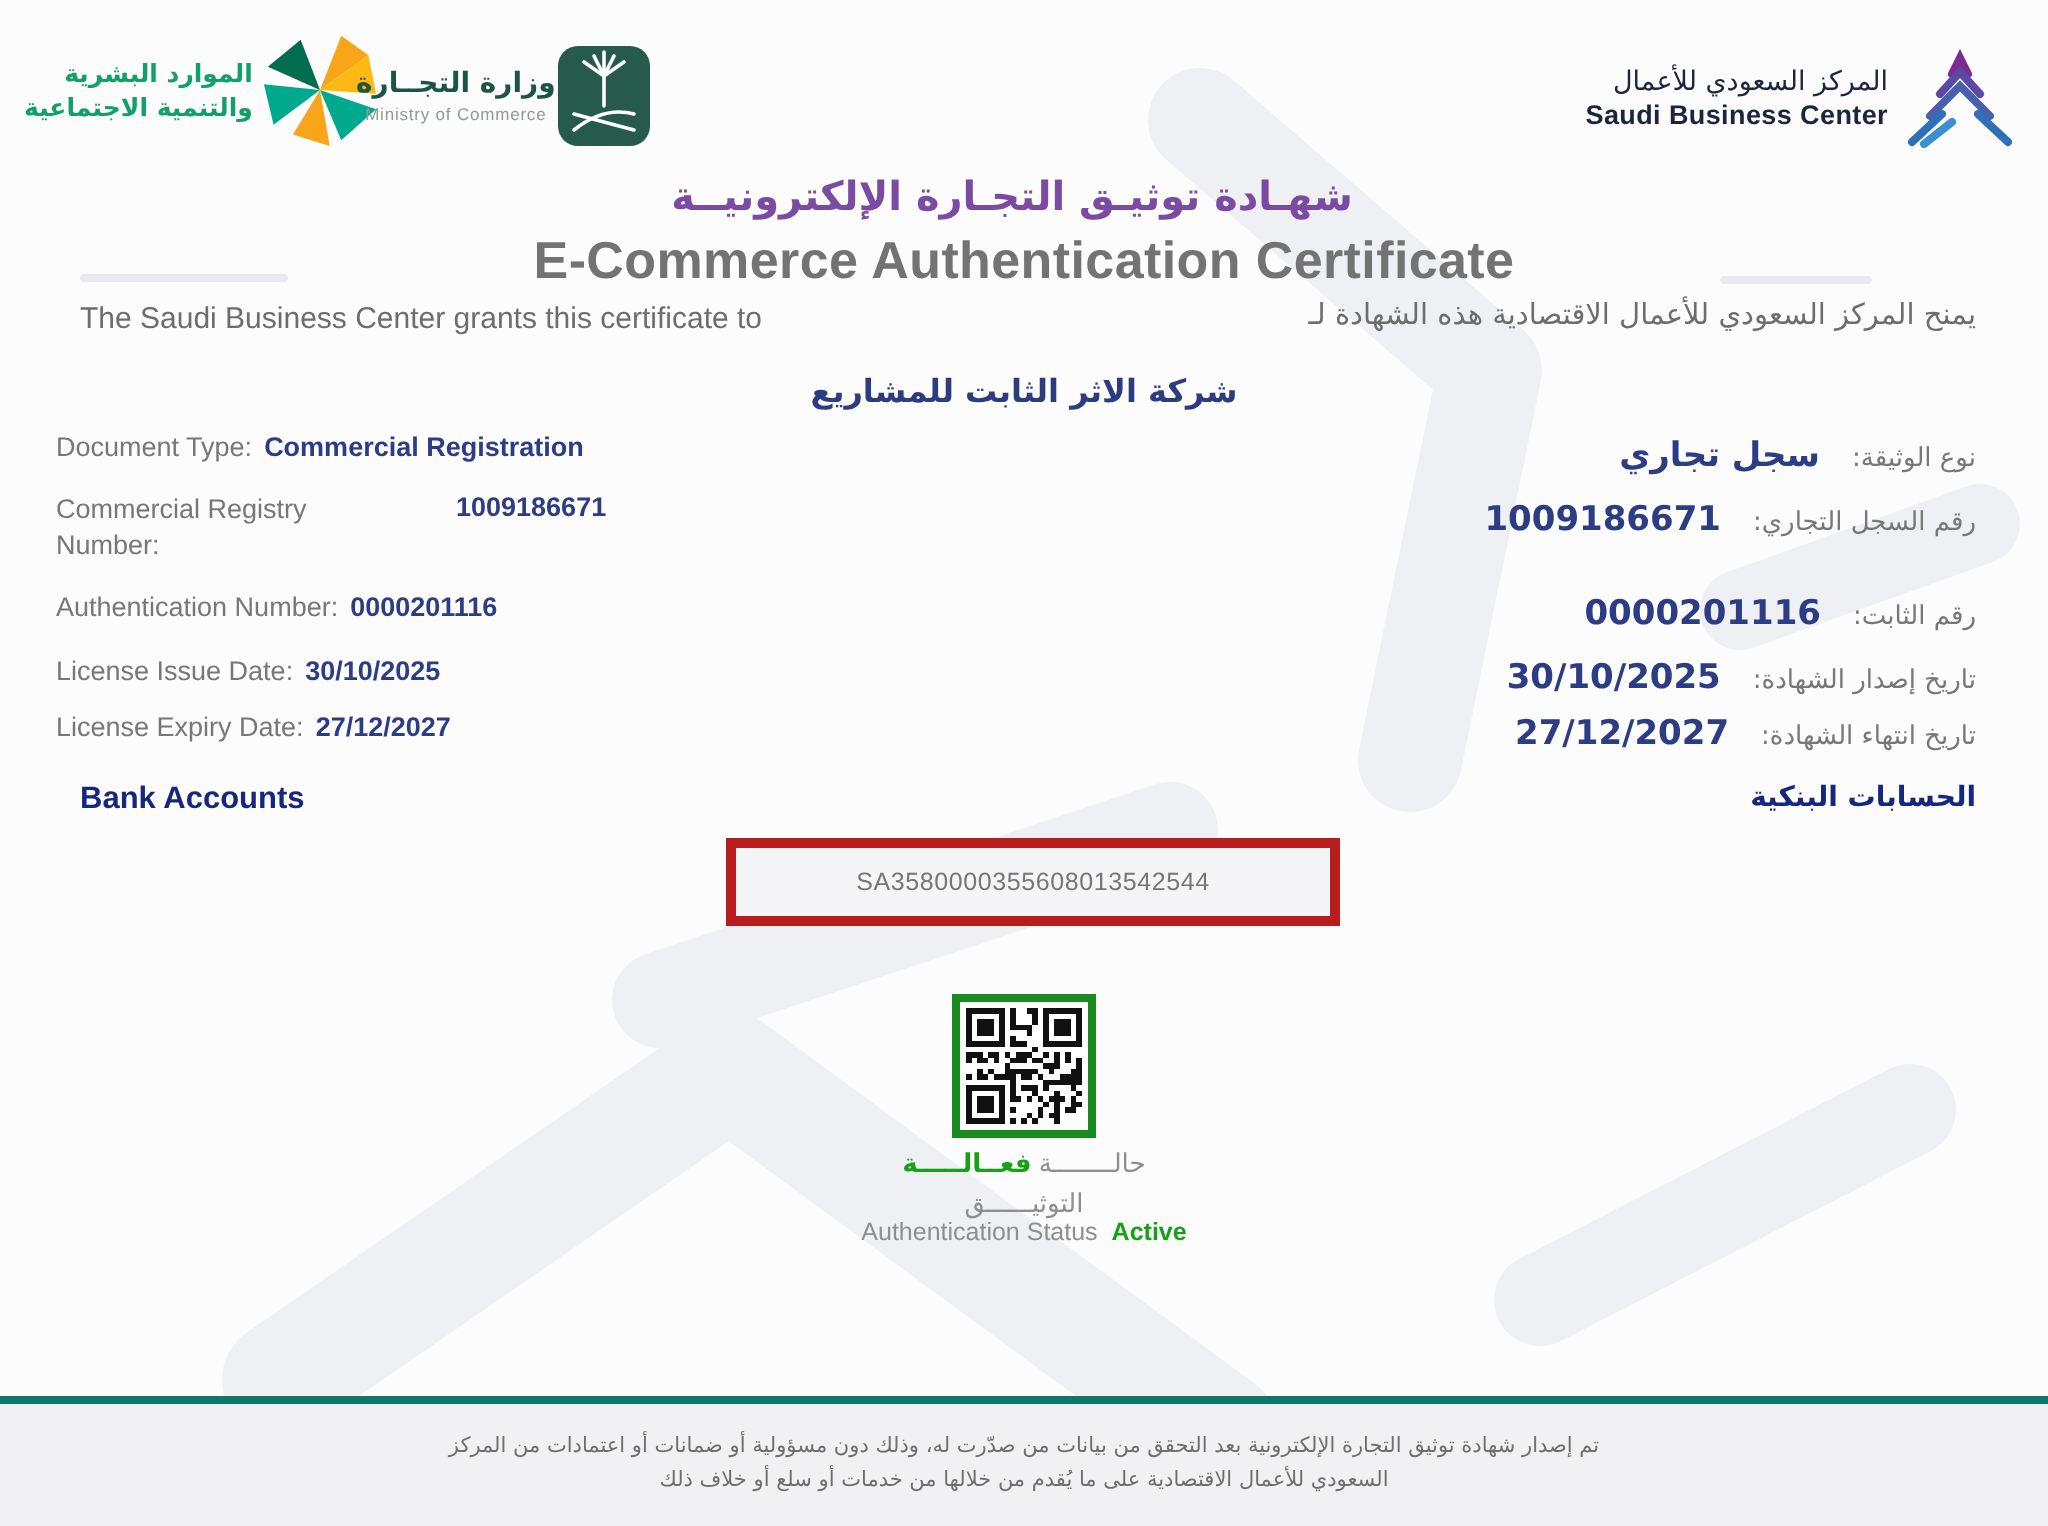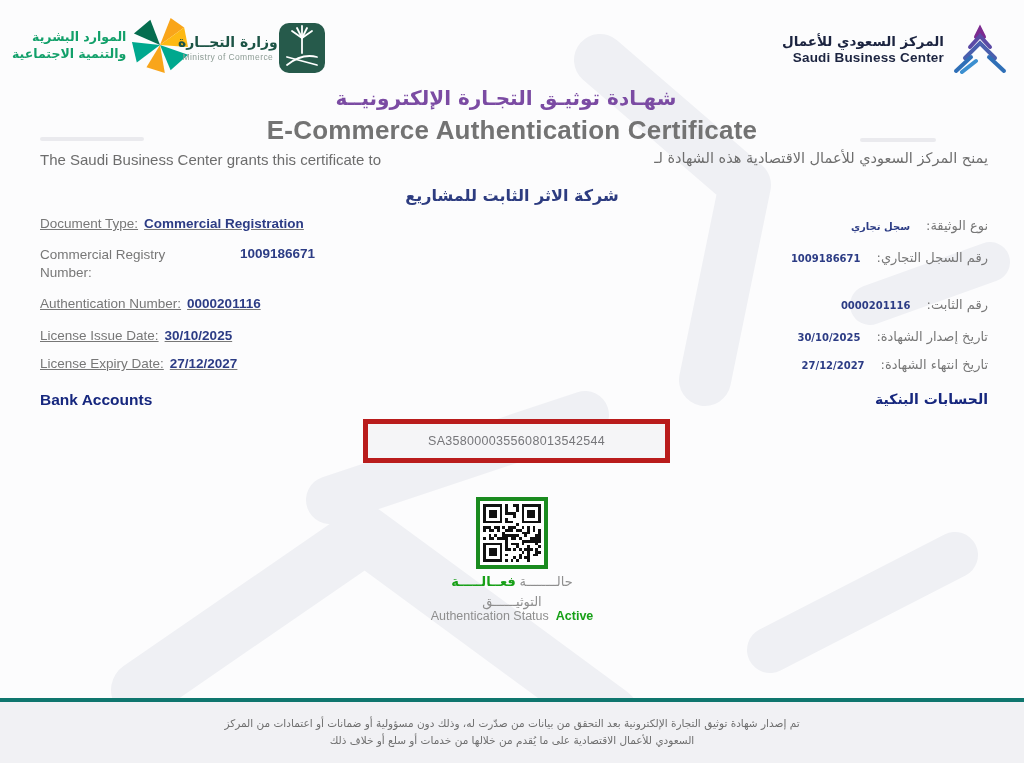--- a/index.html
+++ b/index.html
@@ -10,40 +10,40 @@
 
   
   .hrsd{position:absolute;left:12px;top:16px;display:flex;align-items:center;gap:4px;}
   .hrsd-text{text-align:right;direction:rtl;color:#12a06a;font-weight:bold;font-size:12.5px;line-height:1.4;}
   .moc{position:absolute;left:178px;top:22px;display:flex;align-items:center;}
   .moc-text{text-align:center;}
   .moc-ar{color:#1d5446;font-weight:bold;font-size:14px;}
   .moc-en{color:#8d9c95;font-size:8.5px;letter-spacing:.4px;margin-top:2px;}
   .sbc{position:absolute;right:16px;top:24px;display:flex;align-items:center;gap:8px;}
   .sbc-text{text-align:right;}
-  .sbc-ar{color:#1c2440;font-weight:bold;font-size:13.5px;}
+  .sbc-ar{color:#1c2440;font-weight:normal;font-size:13.5px;}
   .sbc-en{color:#1c2440;font-weight:bold;font-size:13.5px;margin-top:1px;letter-spacing:.2px;}
 
   
   .title-ar{position:absolute;top:86px;left:0;right:12px;text-align:center;font-weight:bold;font-size:20px;color:#7b4ba3;}
   .title-en{position:absolute;top:115px;left:0;right:0;text-align:center;font-weight:bold;font-size:26px;color:#737373;letter-spacing:.2px;}
 
   .dash{position:absolute;height:4px;background:#eaeaee;border-radius:2px;}
 
   .grant-en{position:absolute;left:40px;top:151px;font-size:15px;color:#6d6d6d;}
   .grant-ar{position:absolute;right:36px;top:150px;font-size:14.5px;color:#6d6d6d;direction:rtl;}
   .company{position:absolute;top:186px;left:0;right:0;text-align:center;font-weight:bold;font-size:16px;color:#2d3c80;direction:rtl;}
 
   
-  .fe{position:absolute;left:40px;font-size:13.5px;color:#777;width:440px;text-decoration:underline;}
+  .fe{position:absolute;left:28px;font-size:13.5px;color:#777;width:440px;}
   .fe .val{color:#2c3c85;font-weight:bold;margin-left:6px;}
   .fe2 .lbl{display:inline-block;width:160px;line-height:1.35;vertical-align:top;}
   .fe2 .val{display:inline-block;margin-left:40px;}
   .fa{position:absolute;right:36px;direction:rtl;font-size:13px;color:#777;display:flex;gap:16px;align-items:baseline;}
-  .fa .val{color:#2c3c85;font-weight:bold;font-size:10px;}
+  .fa .val{color:#2c3c85;font-weight:bold;font-size:17px;}
 
   .bank-en{position:absolute;left:40px;top:391px;font-size:15.5px;font-weight:bold;color:#16277e;}
   .bank-ar{position:absolute;right:36px;top:391px;font-size:14px;font-weight:bold;color:#16277e;direction:rtl;}
 
   .iban{position:absolute;left:363px;top:419px;width:297px;height:34px;border:5px solid #b91c1c;background:#f5f5f7;
         display:flex;align-items:center;justify-content:center;font-size:12.5px;color:#76767a;letter-spacing:.3px;}
 
   .qr{position:absolute;left:476px;top:497px;width:64px;height:64px;border:4px solid #1a8b1f;background:#fff;
       display:flex;align-items:center;justify-content:center;}
 

